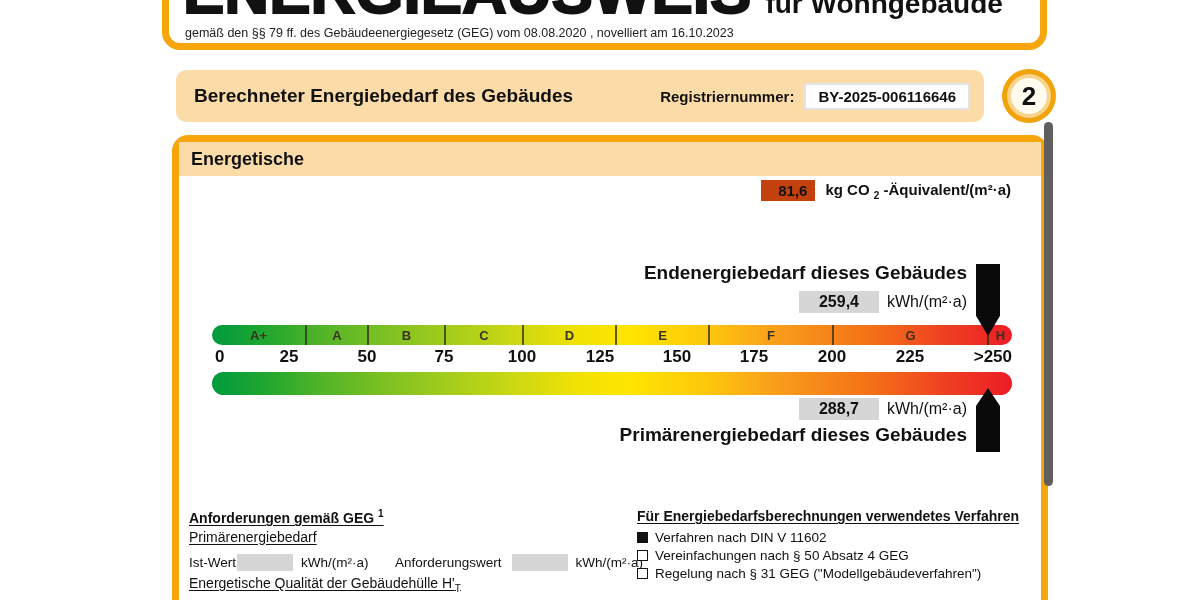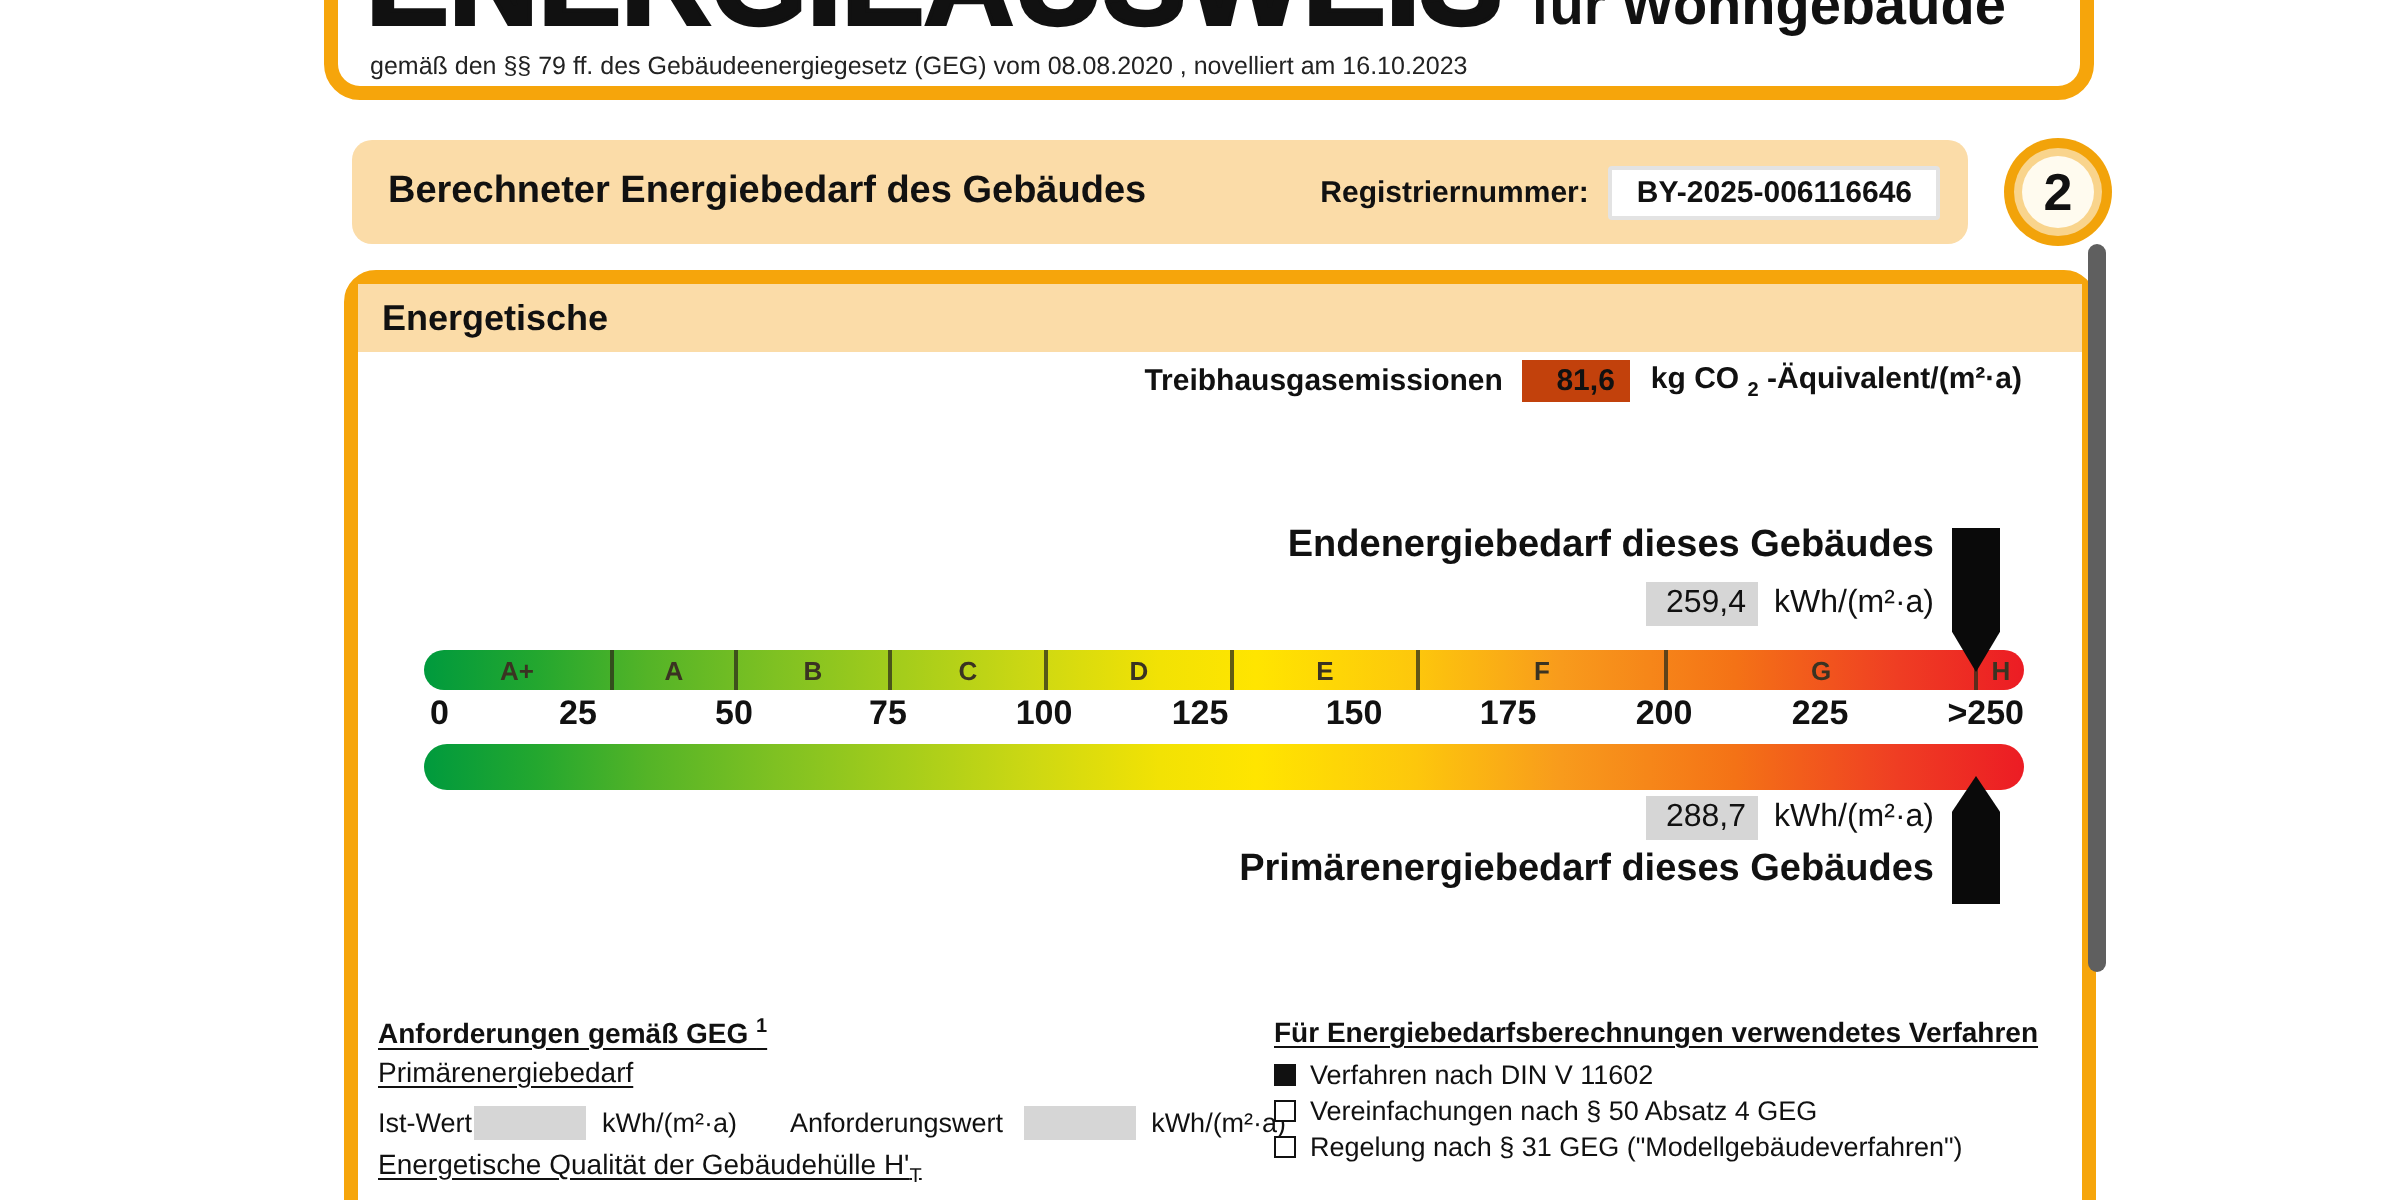--- a/index.html
+++ b/index.html
@@ -47,22 +47,22 @@
 
   .ghg-row { position:absolute; top:38px; right:30px; display:flex; align-items:center; gap:10px;
     font-size:15px; font-weight:bold; white-space:nowrap; }
   .value-box { background:#c2410c; padding:2px 8px; min-width:54px; text-align:right;
     font-weight:bold; font-size:15px; }
   sub { font-size:10px; } sup { font-size:10px; }
 
   .end-block { position:absolute; top:120px; right:74px; text-align:right; white-space:nowrap; }
   .pointer-label { font-size:19px; font-weight:bold; line-height:1.2; }
   .pointer-value-row { margin-top:6px; display:flex; justify-content:flex-end; align-items:center; gap:8px; }
-  .pointer-value { background:#D6D6D6; padding:2px 6px; min-width:56px; text-align:right;
-    font-size:16px; font-weight:normal; }
+  .pointer-value { background:#D6D6D6; padding:2px 20px; min-width:56px; text-align:right;
+    font-size:16px; font-weight:bold; }
   .pointer-unit { font-size:16px; }
 
   .arrow-down { position:absolute; left:797px; top:122px; width:24px; height:72px; background:#0a0a0a;
     clip-path:polygon(0 0,100% 0,100% 72%,50% 100%,0 72%); z-index:10; }
   .arrow-up { position:absolute; left:797px; top:246px; width:24px; height:64px; background:#0a0a0a;
     clip-path:polygon(50% 0,100% 28%,100% 100%,0 100%,0 28%); z-index:10; }
 
   
   .scale-wrap { position:absolute; left:33px; top:183px; width:800px; height:92px; }
   .energy-gradient { background:linear-gradient(to right,
@@ -126,21 +126,20 @@
   <div class="scrollbar"></div>
 
   <div class="panel">
     <div class="panel-inner">
 
       <div class="panel-header">
         <span class="panel-title">Energetische</span>
       </div>
 
       <div class="ghg-row">
-        <span>Treibhausgasemissionen</span>
         <span class="value-box">81,6</span>
         <span><span>kg CO </span><sub>2</sub><span> -Äquivalent/(m²·a)</span></span>
       </div>
 
       <div class="end-block">
         <div class="pointer-label">Endenergiebedarf dieses Gebäudes</div>
         <div class="pointer-value-row">
           <span class="pointer-value">259,4</span>
           <span class="pointer-unit">kWh/(m²·a)</span>
         </div>

